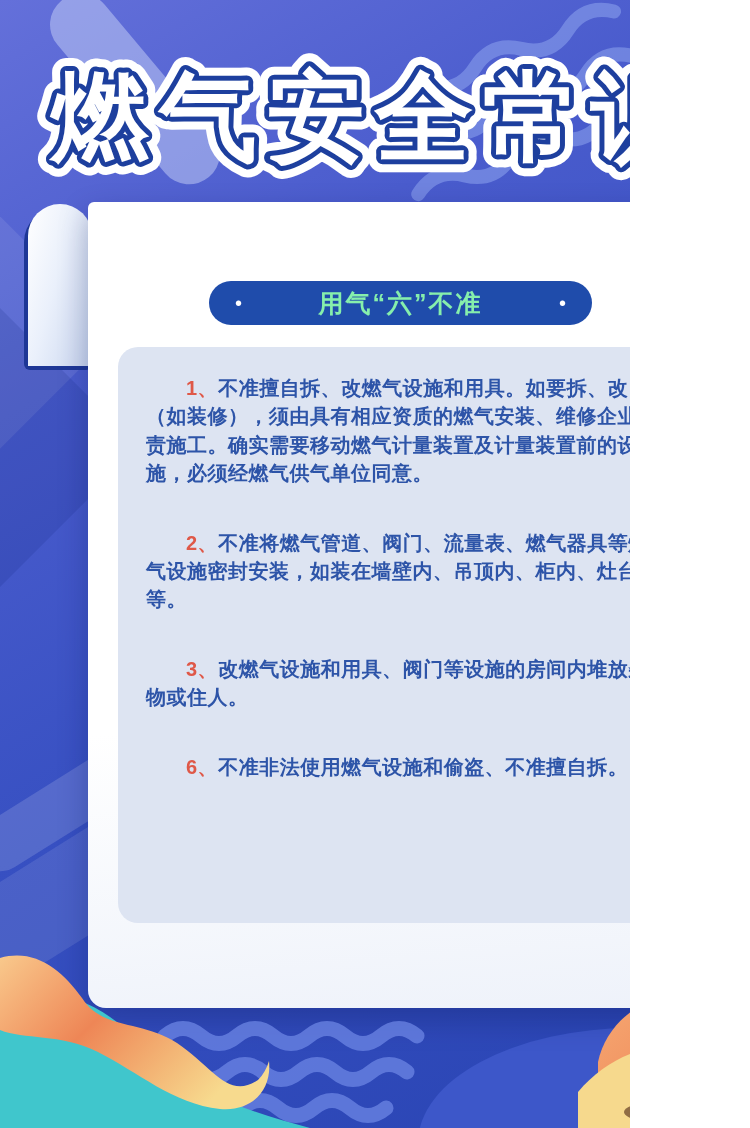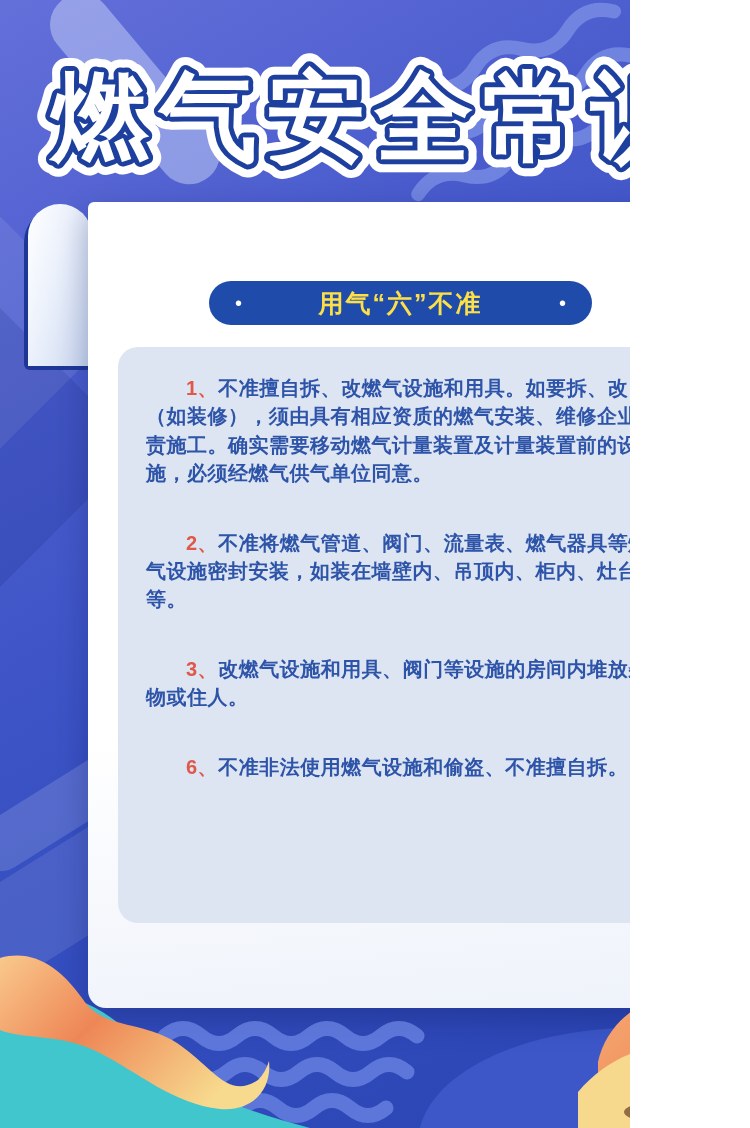--- a/index.html
+++ b/index.html
@@ -37,21 +37,21 @@
     background:linear-gradient(105deg,#ffffff 0%,#eaf0fb 45%,#c7d4ee 100%);}
   .paper{left:88px;top:202px;width:624px;height:806px;
     border-radius:6px 44px 26px 18px;
     background:linear-gradient(175deg,#ffffff 62%,#eef2fa 100%);
     box-shadow:0 12px 30px rgba(8,18,80,.28);}
   
   .pill{left:209px;top:281px;width:383px;height:44px;border-radius:22px;
     background:#1f4cab;display:flex;align-items:center;justify-content:space-between;
     padding:0 26px;box-sizing:border-box;}
   .pill .dot{color:#ffffff;font-size:20px;line-height:1;}
-  .pill .heading{flex:1;text-align:center;color:#fde047;font-size:25px;font-weight:700;
+  .pill .heading{flex:1;text-align:center;color:#86efac;font-size:25px;font-weight:700;
     letter-spacing:2px;}
   
   .rules-box{left:118px;top:347px;width:578px;height:576px;border-radius:20px;
     background:#dde4f2;box-sizing:border-box;padding:27px 28px 0 28px;}
   .rule{margin:0 0 41px 0;font-size:20px;font-weight:700;line-height:1.42;
     color:#2d54a8;text-indent:2em;letter-spacing:.5px;}
   .rule .num{color:#df5848;}
   
   .title-wrap{left:0;top:36px;width:750px;height:155px;}
   .title-outer{font-weight:900;font-size:98px;letter-spacing:10px;fill:#ffffff;

